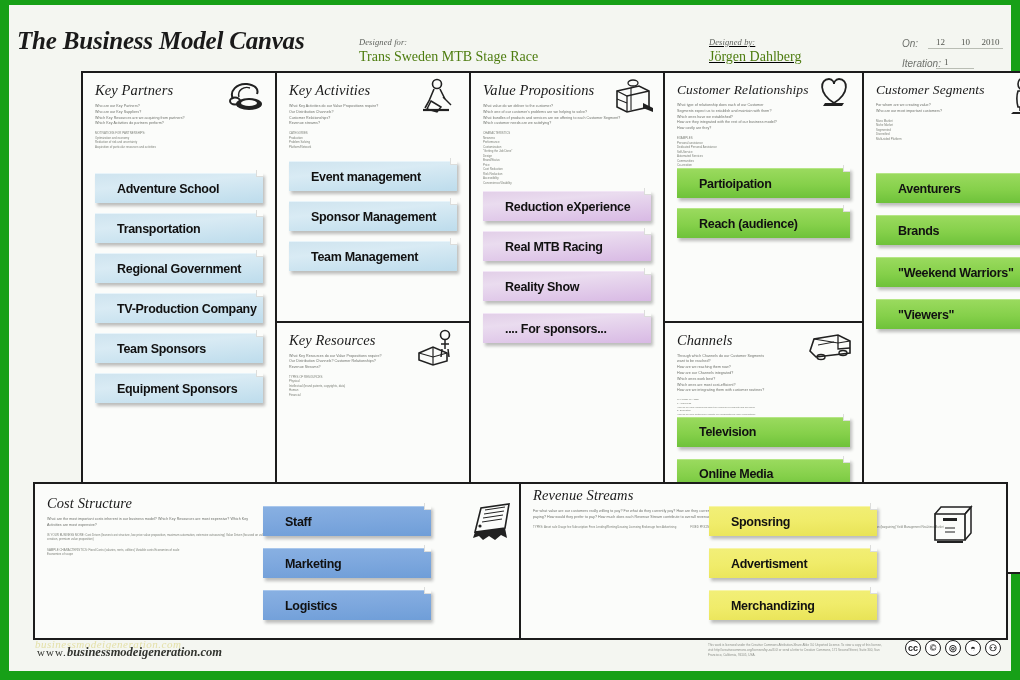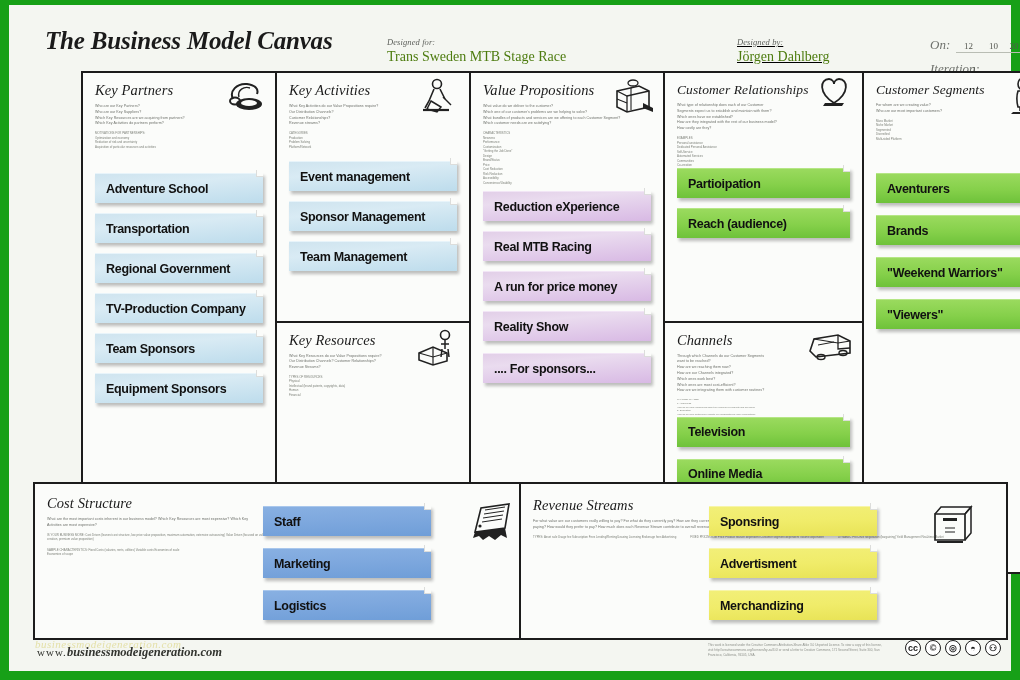--- a/index.html
+++ b/index.html
@@ -20,21 +20,21 @@
   }
   .inner {
     position: absolute;
     left: 0; top: 0; right: 0; bottom: 0;
     background: #f4f6f1;
     padding: 0;
   }
 
   
   .header {
-    position: absolute; left: 28px; top: 10px; right: 6px; height: 52px;
+    position: absolute; left: 0; top: 10px; right: 6px; height: 52px;
   }
   .bmc-title {
     position: absolute; left: 8px; top: 12px;
     font-family: "Liberation Serif", serif;
     font-style: italic; font-weight: bold;
     font-size: 25px; color: #1a1a1a;
     letter-spacing: -0.2px;
   }
   .meta-block { position: absolute; font-family: "Liberation Serif", serif; }
   .meta-label {
@@ -43,22 +43,22 @@
   }
   .meta-value {
     font-size: 14px; color: #4d7c0f; margin-top: 2px; white-space: nowrap;
   }
   #designed-for { left: 350px; top: 22px; }
   #designed-by  { left: 700px; top: 22px; text-decoration: underline; }
 
   .datebox { position: absolute; left: 893px; top: 22px; }
   .daterow { display: flex; align-items: flex-end; gap: 0; }
   .dkey {
-    font-family: Liberation Serif, serif; font-style: italic;
-    font-size: 13px; color: #6e716c; width: 26px;
+    font-family: Liberation Sans, sans-serif; font-style: italic;
+    font-size: 10px; color: #6e716c; width: 26px;
   }
   .dcell {
     font-family: "Liberation Serif", serif;
     font-size: 9px; color: #53564f;
     width: 25px; text-align: center;
     border-bottom: 0.7px solid #b9bdb4;
     padding-bottom: 1px;
   }
   .daterow.iter { margin-top: 8px; }
   .dcell.wide { width: 38px; text-align: left; padding-left: 8px;
@@ -125,21 +125,21 @@
   }
   .hint-cols > div { font-size: 2.9px; line-height: 1.55; color: #7d8079; }
 
   
   .notes { position: absolute; left: 12px; right: 12px; }
   .note {
     position: relative;
     height: 30px;
     margin-bottom: 10px;
     display: flex; align-items: center;
-    padding-left: 11px;
+    padding-left: 22px;
     font-family: "Liberation Sans", sans-serif;
     font-weight: bold;
     font-size: 12.5px;
     color: #111;
     letter-spacing: -0.3px;
     box-shadow: 2px 3px 3px rgba(60,60,60,0.33);
   }
   .note.blue {
     background: linear-gradient(175deg,#cfe4ef 0%, #d9ebf4 35%, #bddcec 100%);
     border-top: 1px solid #e8f4fa;
@@ -388,24 +388,20 @@
 Accessibility
 Convenience/Usability</div>
       </div>
       <div class="notes" style="top:118px;">
         <div class="note purple">
               <span>Reduction eXperience</span>
               <span class="notch"></span>
             </div>
         <div class="note purple">
               <span>Real MTB Racing</span>
-              <span class="notch"></span>
-            </div>
-        <div class="note purple">
-              <span>A run for price money</span>
               <span class="notch"></span>
             </div>
         <div class="note purple">
               <span>Reality Show</span>
               <span class="notch"></span>
             </div>
         <div class="note purple" style="margin-top:12px;">
               <span>.... For sponsors...</span>
               <span class="notch"></span>
             </div>
@@ -559,21 +555,21 @@
               <span class="notch"></span>
             </div>
         <div class="note costblue">
               <span>Logistics</span>
               <span class="notch"></span>
             </div>
       </div>
     </div>
 
     <div class="bcol rev">
-      <div class="cell-pad" style="padding-top:13px;">
+      <div class="cell-pad" style="padding-top:3px;">
         <div class="cell-title">Revenue Streams</div>
         <div class="hint" style="width:42%">For what value are our customers really willing to pay?
 For what do they currently pay?
 How are they currently paying?
 How would they prefer to pay?
 How much does each Revenue Stream contribute to overall revenues?</div>
         <div class="hint-cols">
           <div>TYPES:
 Asset sale
 Usage fee

